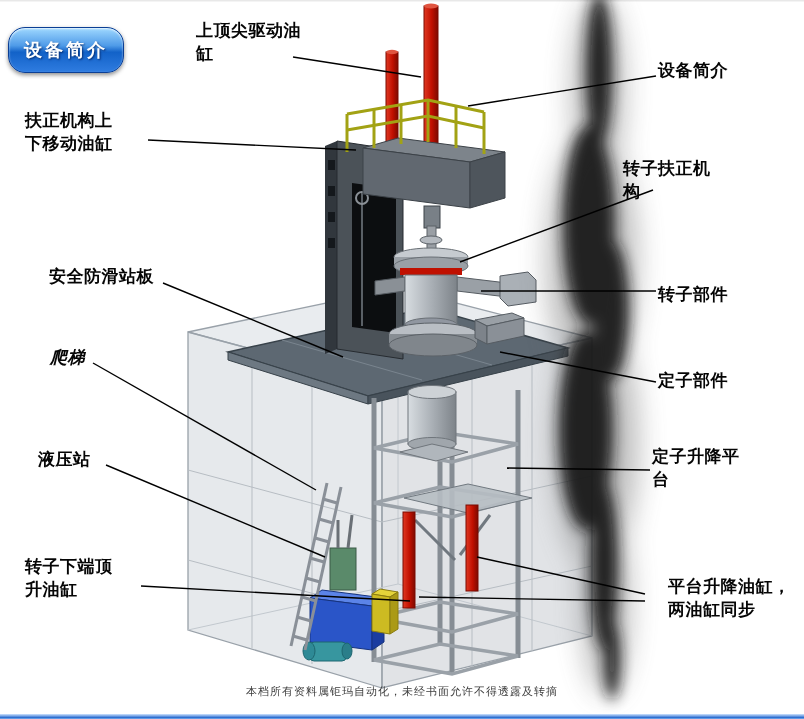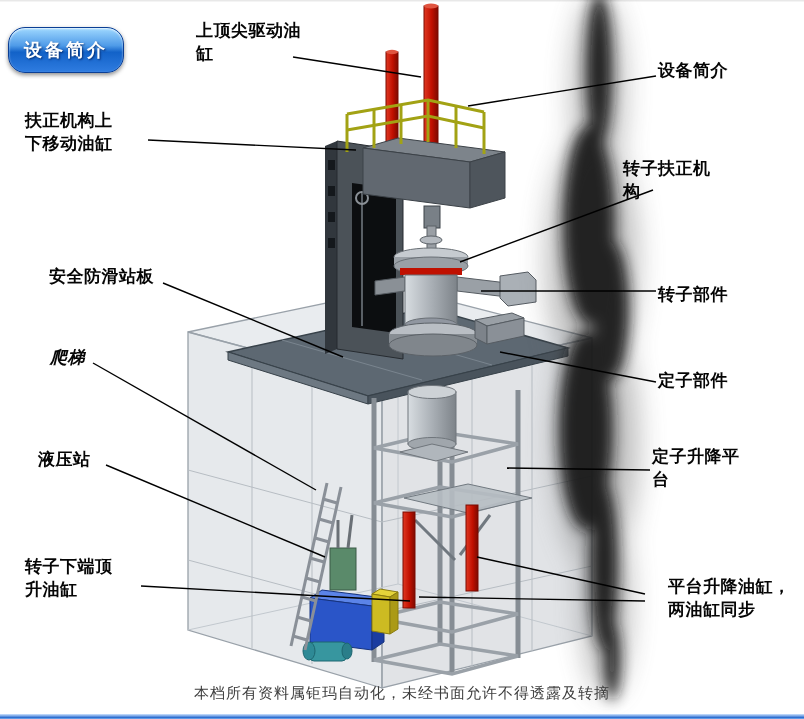--- a/index.html
+++ b/index.html
@@ -11,21 +11,21 @@
   .machine-svg { position:absolute; left:0; top:0; }
   .lbl { position:absolute; font-size:17px; font-weight:600; color:#050505;
          line-height:1.35; white-space:pre-line; letter-spacing:0.5px; }
   .badge { position:absolute; left:8px; top:27px; padding:10px 15px;
            font-size:18px; font-weight:bold; color:#ffffff; letter-spacing:3px;
            background:linear-gradient(180deg,#9fd8ff 0%, #4f9be8 40%, #1262c8 55%, #2f7ce0 100%);
            border:1px solid #0b3f95; border-radius:17px;
            box-shadow:0 2px 4px rgba(0,0,0,.45), inset 0 1px 2px rgba(255,255,255,.8);
            text-shadow:1px 1px 2px rgba(0,30,90,.8); }
   .watermark { position:absolute; left:0; top:684px; width:100%; text-align:center;
-               font-size:15px; font-weight:500; color:#3d3d3d; letter-spacing:1px; }
+               font-size:11px; font-weight:500; color:#3d3d3d; letter-spacing:1px; }
   .bottom-bar { position:absolute; left:0; bottom:0; width:100%; height:5px;
                 background:linear-gradient(180deg,#cfe4ff,#2f6fd0 70%,#7db2f0); }
 </style>
 </head>
 <body>
 
 <div class="stage">
   <div class="top-rule"></div>
 
   <svg class="machine-svg" width="804" height="719" viewBox="0 0 804 719">

